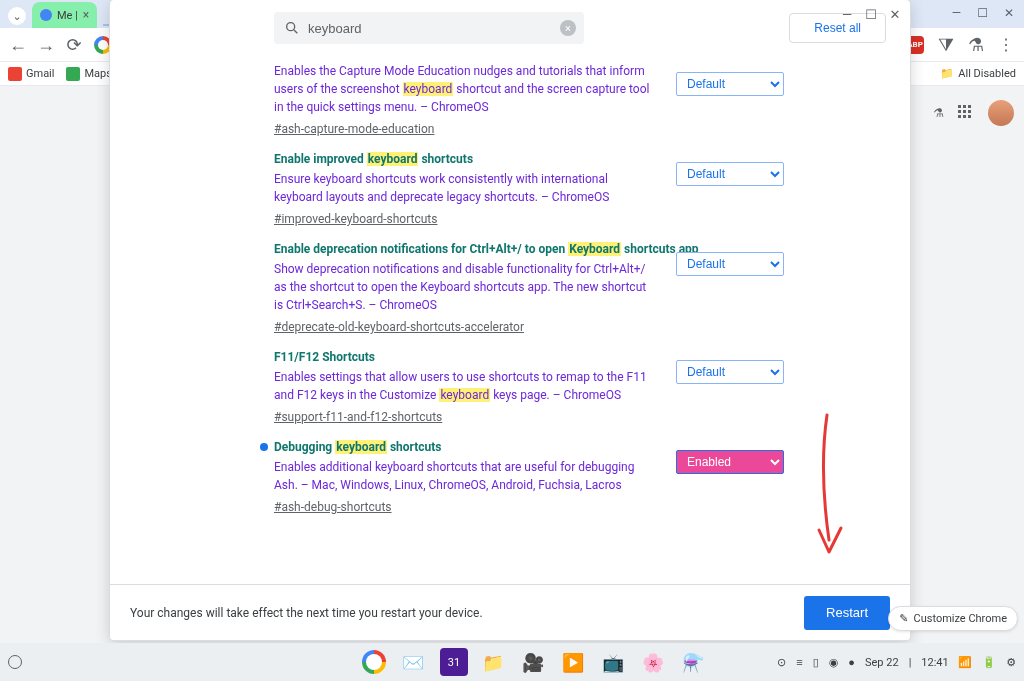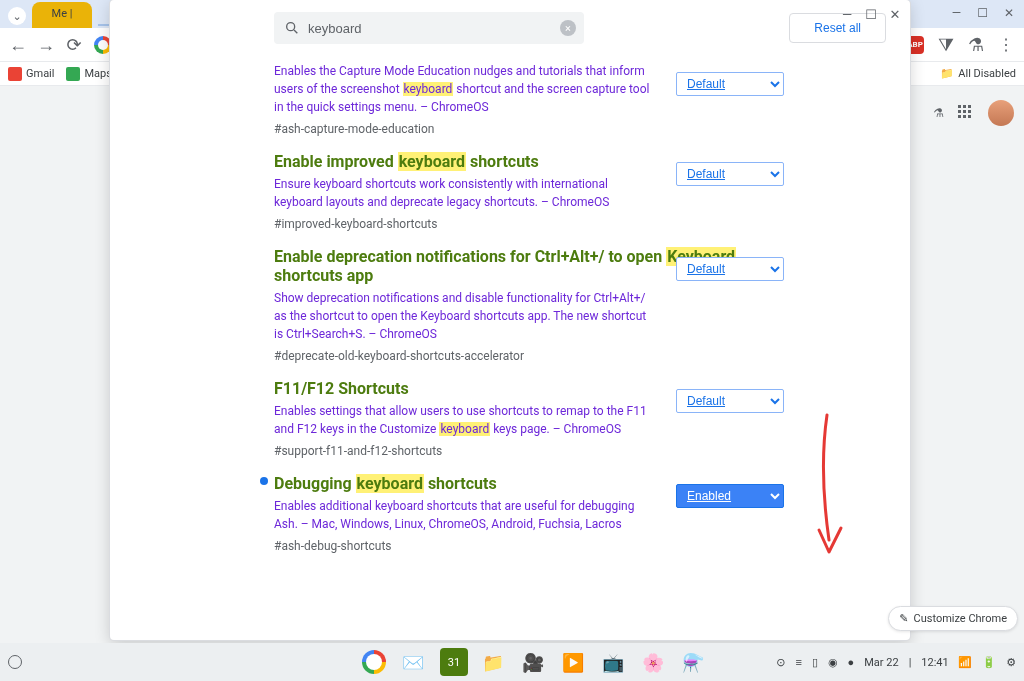--- a/index.html
+++ b/index.html
@@ -2,21 +2,21 @@
 <html><head>
 <meta charset="utf-8">
 <style>
 * { box-sizing: border-box; margin: 0; padding: 0; }
 body { font-family: Roboto, "Segoe UI", Arial, sans-serif; font-size: 12px; color: #202124; background: #f1f3f4; width: 1024px; height: 681px; overflow: hidden; position: relative; }
 
 
 .os-chrome { position:absolute; top:0; left:0; right:0; height:62px; background:#dde7f6; }
 .os-chrome .tab-row { display:flex; align-items:center; height:28px; padding-left:6px; gap:2px;}
 .tab-round { width:18px; height:18px; border-radius:50%; background:#fff; display:flex; align-items:center; justify-content:center; font-size:11px; color:#5f6368; margin:4px 4px 0 2px; }
-.tab { display:flex; align-items:center; background:#eab308; height:26px; margin-top:2px; border-radius:8px 8px 0 0; padding:0 8px; gap:5px; min-width:60px; font-size:11px; color:#3c4043;flex-direction:column; }
+.tab { display:flex; align-items:center; background:#86efac; height:26px; margin-top:2px; border-radius:8px 8px 0 0; padding:0 8px; gap:5px; min-width:60px; font-size:11px; color:#3c4043; }
 .tab .fav { width:12px; height:12px; border-radius:50%; background:#4285f4; }
 .tab .x { color:#5f6368; font-size:12px; cursor:pointer;}
 .tab-stub { width:20px; height:18px; margin-top:6px; border-bottom:2px solid #a6c3ea; margin-left:4px;}
 .addr-row { display:flex; align-items:center; height:34px; background:#fff; border-bottom:1px solid #e8eaed; padding:0 10px; gap:12px; position:absolute; top:28px; left:0; right:0;}
 .nav-ico { width:16px; height:16px; color:#5f6368; display:flex; align-items:center; justify-content:center; font-size:18px; cursor:pointer;}
 .g-ico { width:18px; height:18px; border-radius:50%; background:conic-gradient(#ea4335 0 25%, #fbbc05 0 50%, #34a853 0 75%, #4285f4 0); position:relative;}
 .g-ico::after{content:""; position:absolute; inset:4px; background:#fff; border-radius:50%;}
 .addr-right { margin-left:auto; display:flex; gap:14px; align-items:center;}
 .abp { width:18px; height:18px; background:#d93025; border-radius:4px; font-size:8px; color:#fff; font-weight:bold; display:flex; align-items:center; justify-content:center;}
 .three-dots{ font-size:16px; color:#5f6368;}
@@ -34,26 +34,26 @@
 .fw-header { padding:12px 16px 8px; display:flex; gap:12px; align-items:center; }
 .search-wrap { flex:0 0 310px; position:relative; margin-left:148px;}
 .search-inp { width:100%; height:32px; background:#f1f3f4; border:none; border-radius:4px; padding:0 34px; font-size:13px; color:#5f6368; outline:none;}
 .search-ico { position:absolute; left:10px; top:8px; width:16px; height:16px; color:#5f6368;}
 .clear-ico { position:absolute; right:8px; top:8px; width:16px; height:16px; background:#bdc1c6; border-radius:50%; color:#fff; font-size:11px; display:flex; align-items:center; justify-content:center; cursor:pointer;}
 .reset { margin-left:auto; margin-right: 8px; height:30px; padding:0 24px; border:1px solid #dadce0; background:#fff; color:#1a73e8; border-radius:4px; font-size:12px; cursor:pointer;}
 
 .flags-scroll { flex:1; overflow:hidden; padding:0 16px 0 16px; position:relative;}
 .flag-list { margin-left:148px; width:510px;}
 .flag { position:relative; margin:10px 0 16px; }
-.flag-title { font-size:16px; font-weight:700; color:#4d7c0f; margin-bottom:4px;}
+.flag-title { font-size:12px; font-weight:700; color:#0f766e; margin-bottom:4px;}
 .flag-desc { font-size:12px; color:#6d28d9; line-height:1.5; margin-bottom:6px; max-width:380px;}
-.flag-hash { font-size:12px; color:#5f6368; }
+.flag-hash { font-size:12px; color:#5f6368; text-decoration: underline;}
 mark { background:#fff176; color:inherit; padding:0 1px;}
-.flag-select { position:absolute; top:10px; right:0; width:108px; height:24px; border:1px solid #8ab4f8; background:#fff; color:#1a73e8; font-size:12px; padding:0 6px; border-radius:2px;text-decoration:underline;}
-.flag-select.enabled { background:#3b82f6; color:#fff; border-color:#1a73e8;}
+.flag-select { position:absolute; top:10px; right:0; width:108px; height:24px; border:1px solid #8ab4f8; background:#fff; color:#1a73e8; font-size:12px; padding:0 6px; border-radius:2px;}
+.flag-select.enabled { background:#ec4899; color:#fff; border-color:#1a73e8;}
 .blue-dot { width:8px; height:8px; background:#1a73e8; border-radius:50%; position:absolute; left:-14px; top:3px;}
 
 
 .restart-bar { border-top:1px solid #dadce0; height:56px; display:flex; align-items:center; padding:0 20px; background:#fff;}
 .restart-msg { font-size:12px; color:#3c4043;}
 .restart-btn { margin-left:auto; background:#1a73e8; color:#fff; border:none; height:34px; padding:0 22px; font-size:13px; border-radius:3px; cursor:pointer;}
 .avatar { width:26px; height:26px; border-radius:50%; background:linear-gradient(#e8a07a,#c47854);}
 .side-right2 { position:absolute; top:100px; right:10px; display:flex; gap:14px; align-items:center; color:#5f6368;}
 .apps-grid { width:16px; height:16px; display:grid; grid-template-columns:repeat(3,3px); grid-template-rows:repeat(3,3px); gap:2px;}
 .apps-grid span{background:#5f6368;}
@@ -162,53 +162,57 @@
   <div class="flags-scroll">
     <div class="flag-list" id="flist">
         <div class="flag"><div class="flag-desc">Enables the Capture Mode Education nudges and tutorials that inform users of the screenshot <mark>keyboard</mark> shortcut and the screen capture tool in the quick settings menu. – ChromeOS</div><a class="flag-hash">#ash-capture-mode-education</a><select class="flag-select"><option>Default</option><option>Enabled</option><option>Disabled</option></select></div>
         <div class="flag"><div class="flag-title">Enable improved <mark>keyboard</mark> shortcuts</div><div class="flag-desc">Ensure keyboard shortcuts work consistently with international keyboard layouts and deprecate legacy shortcuts. – ChromeOS</div><a class="flag-hash">#improved-keyboard-shortcuts</a><select class="flag-select"><option>Default</option><option>Enabled</option><option>Disabled</option></select></div>
         <div class="flag"><div class="flag-title">Enable deprecation notifications for Ctrl+Alt+/ to open <mark>Keyboard</mark> shortcuts app</div><div class="flag-desc">Show deprecation notifications and disable functionality for Ctrl+Alt+/ as the shortcut to open the Keyboard shortcuts app. The new shortcut is Ctrl+Search+S. – ChromeOS</div><a class="flag-hash">#deprecate-old-keyboard-shortcuts-accelerator</a><select class="flag-select"><option>Default</option><option>Enabled</option><option>Disabled</option></select></div>
         <div class="flag"><div class="flag-title">F11/F12 Shortcuts</div><div class="flag-desc">Enables settings that allow users to use shortcuts to remap to the F11 and F12 keys in the Customize <mark>keyboard</mark> keys page. – ChromeOS</div><a class="flag-hash">#support-f11-and-f12-shortcuts</a><select class="flag-select"><option>Default</option><option>Enabled</option><option>Disabled</option></select></div>
         <div class="flag"><span class="blue-dot"></span><div class="flag-title">Debugging <mark>keyboard</mark> shortcuts</div><div class="flag-desc">Enables additional keyboard shortcuts that are useful for debugging Ash. – Mac, Windows, Linux, ChromeOS, Android, Fuchsia, Lacros</div><a class="flag-hash">#ash-debug-shortcuts</a><select class="flag-select enabled"><option>Default</option><option selected="">Enabled</option><option>Disabled</option></select></div>
       </div>
   </div>
 
+  <div class="restart-bar">
+    <span class="restart-msg">Your changes will take effect the next time you restart your device.</span>
+    <button class="restart-btn">Restart</button>
+  </div>
 </div>
 
 <svg class="arrow" viewBox="0 0 40 160">
   <path d="M18 5 Q 10 60 20 130" stroke="#e53935" stroke-width="3" fill="none" stroke-linecap="round"></path>
   <path d="M10 120 L20 142 L32 118" stroke="#e53935" stroke-width="3" fill="none" stroke-linecap="round" stroke-linejoin="round"></path>
 </svg>
 
 <div class="customize-chip">
   <span>✎</span>
   <span>Customize Chrome</span>
 </div>
 
 <div class="taskbar">
   <span class="tb-circle"></span>
   <div class="tb-icons">
     <span class="tb-ic">
         <span class="g-ico" style="width:24px;height:24px"></span>
       </span>
     <span class="tb-ic" style="font-size:18px">✉️</span>
-    <span class="tb-ic" style="background:#4d7c0f;color:#fff;font-size:11px;border-radius:4px">31</span>
+    <span class="tb-ic" style="background:#4c1d95;color:#fff;font-size:11px;border-radius:4px">31</span>
     <span class="tb-ic" style="font-size:18px">📁</span>
     <span class="tb-ic" style="font-size:18px">🎥</span>
     <span class="tb-ic" style="font-size:18px">▶️</span>
     <span class="tb-ic" style="font-size:18px">📺</span>
     <span class="tb-ic" style="font-size:18px">🌸</span>
     <span class="tb-ic" style="font-size:18px">⚗️</span>
   </div>
   <div class="tb-right">
     <span>⊙</span>
     <span>≡</span>
     <span>▯</span>
     <span>◉</span>
     <span>●</span>
-    <span>Mar 22</span>
+    <span>Sep 22</span>
     <span>|</span>
     <span>12:41</span>
     <span>📶</span>
     <span>🔋</span>
     <span>⚙</span>
   </div>
 </div>
 
 </body></html>

